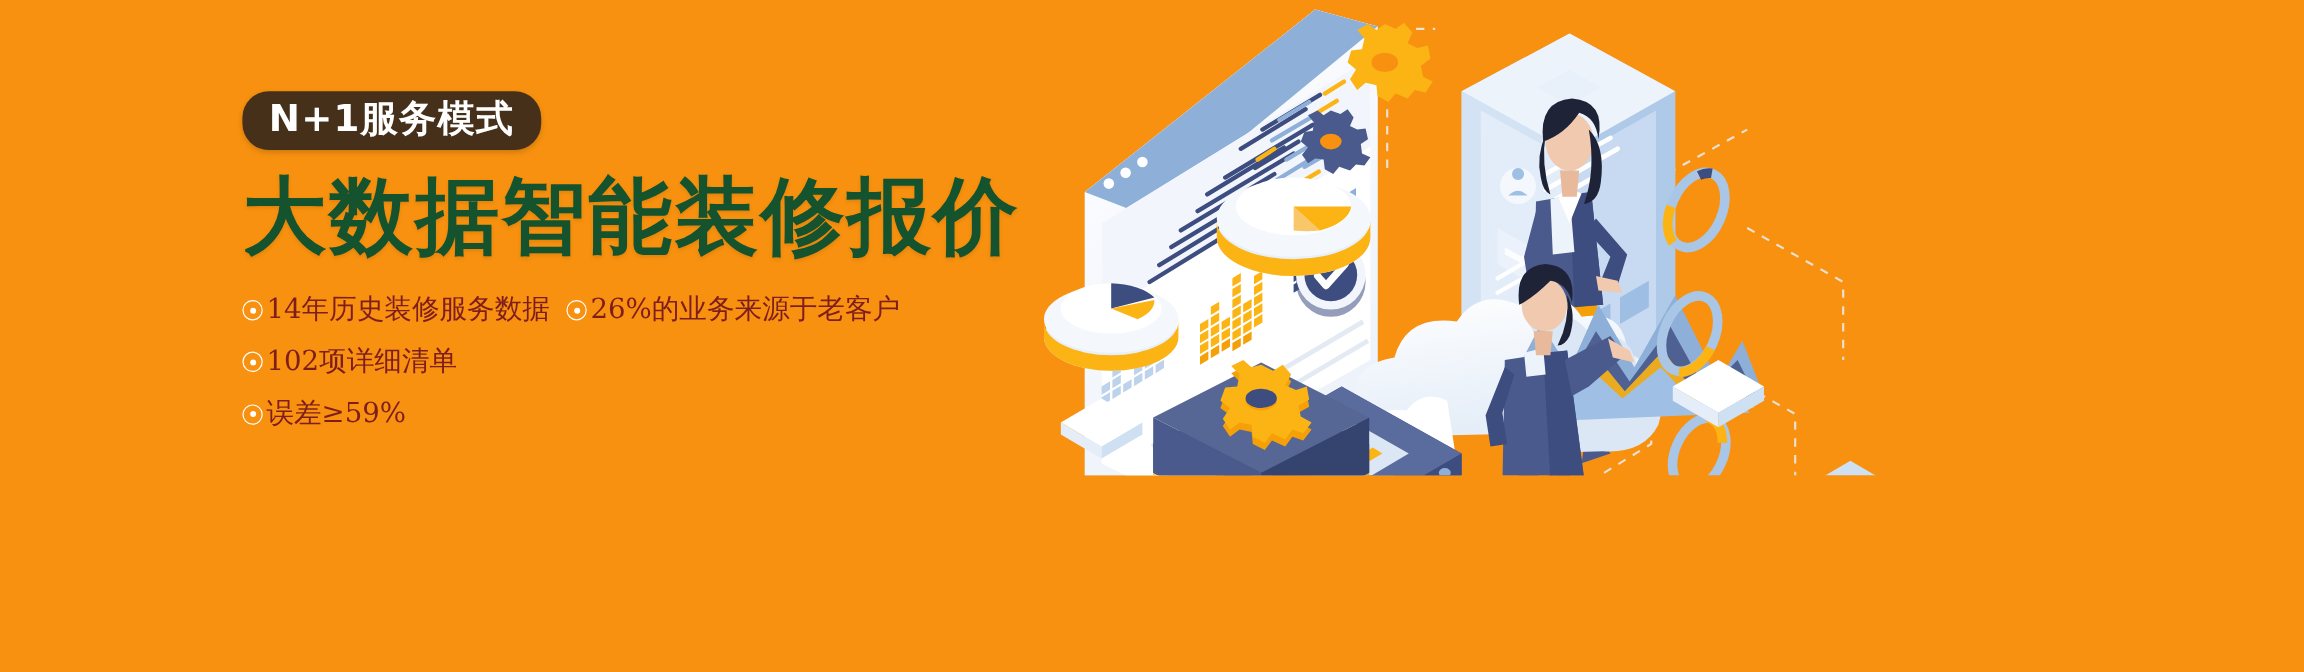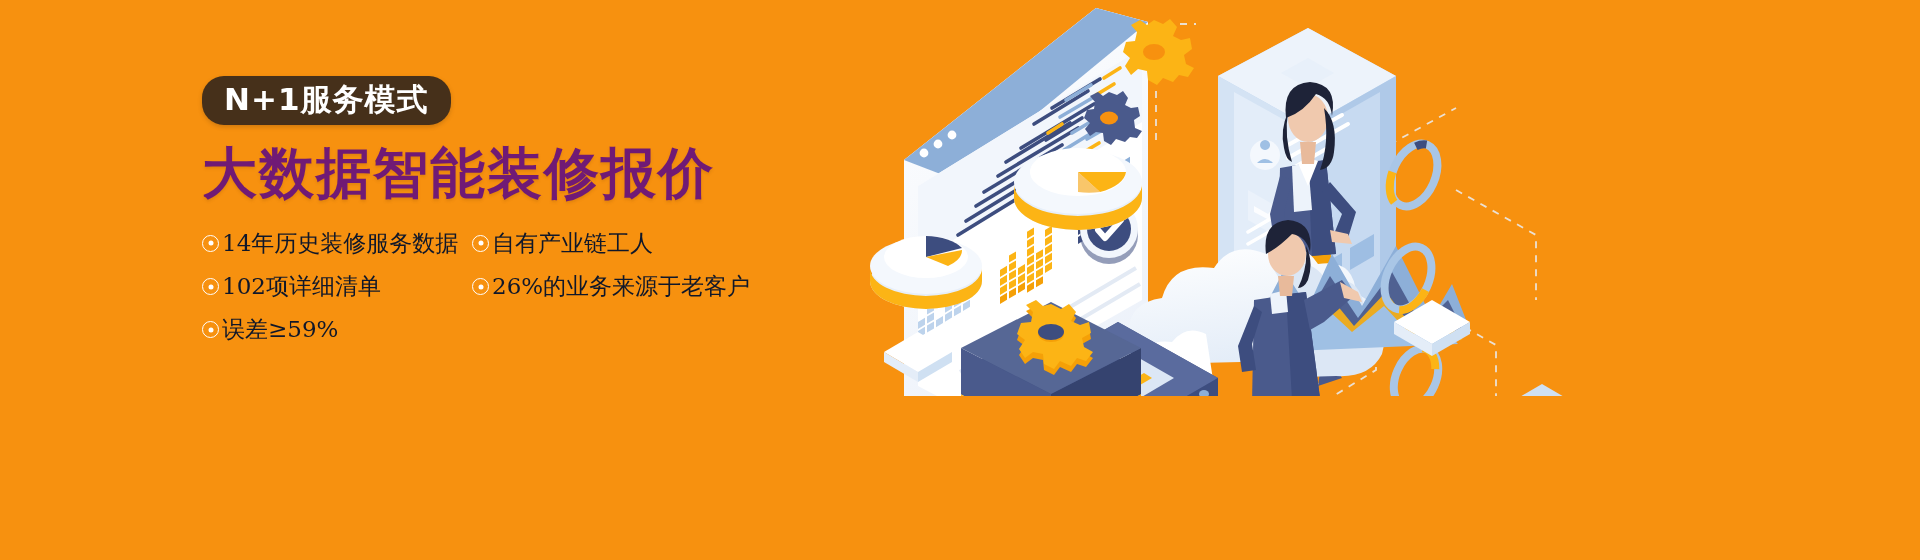--- a/index.html
+++ b/index.html
@@ -22,39 +22,39 @@
     font-size:31px;
     font-weight:700;
     letter-spacing:1px;
     line-height:1.05;
     font-family:"DejaVu Sans","Liberation Sans",sans-serif;
     box-shadow:0 2px 4px rgba(90,50,10,.25);
   }
 
   .headline{
     margin-top:20px;
-    color:#701a75;
-    font-size:55px;
+    color:#14532d;
+    font-size:70px;
     font-weight:700;
     line-height:1.02;
     letter-spacing:2px;
     font-family:"DejaVu Sans","Liberation Sans",sans-serif;
     text-shadow:0 2px 3px rgba(150,80,0,.22);
     white-space:nowrap;
   }
 
   .bullets{
     margin-top:30px;
     display:flex;
     column-gap:26px;
   }
   .bul-col{display:flex;flex-direction:column;row-gap:18px;}
   .bul-col.col-a{width:244px;}
   .bul{
-    color:#0f172a;
+    color:#7f1d1d;
     font-size:23px;
     line-height:1.1;
     white-space:nowrap;
     font-family:"DejaVu Serif","Liberation Serif",serif;
     display:flex;align-items:center;column-gap:3px;
   }
   .bul .dot-ic{
     display:inline-block;width:15px;height:15px;border-radius:50%;
     border:1.6px solid #FFFFFF;position:relative;flex:0 0 auto;
   }
@@ -90,24 +90,20 @@
           <span class="dot-ic"></span>
           <span>102项详细清单</span>
         </div>
         <div class="bul">
           <span class="dot-ic"></span>
           <span>误差≥59%</span>
         </div>
       </div>
 
       <div class="bul-col col-b">
-        <div class="bul">
-          <span class="dot-ic"></span>
-          <span>自有产业链工人</span>
-        </div>
         <div class="bul">
           <span class="dot-ic"></span>
           <span>26%的业务来源于老客户</span>
         </div>
       </div>
 
     </div>
   </div>
 
   <div class="art">

